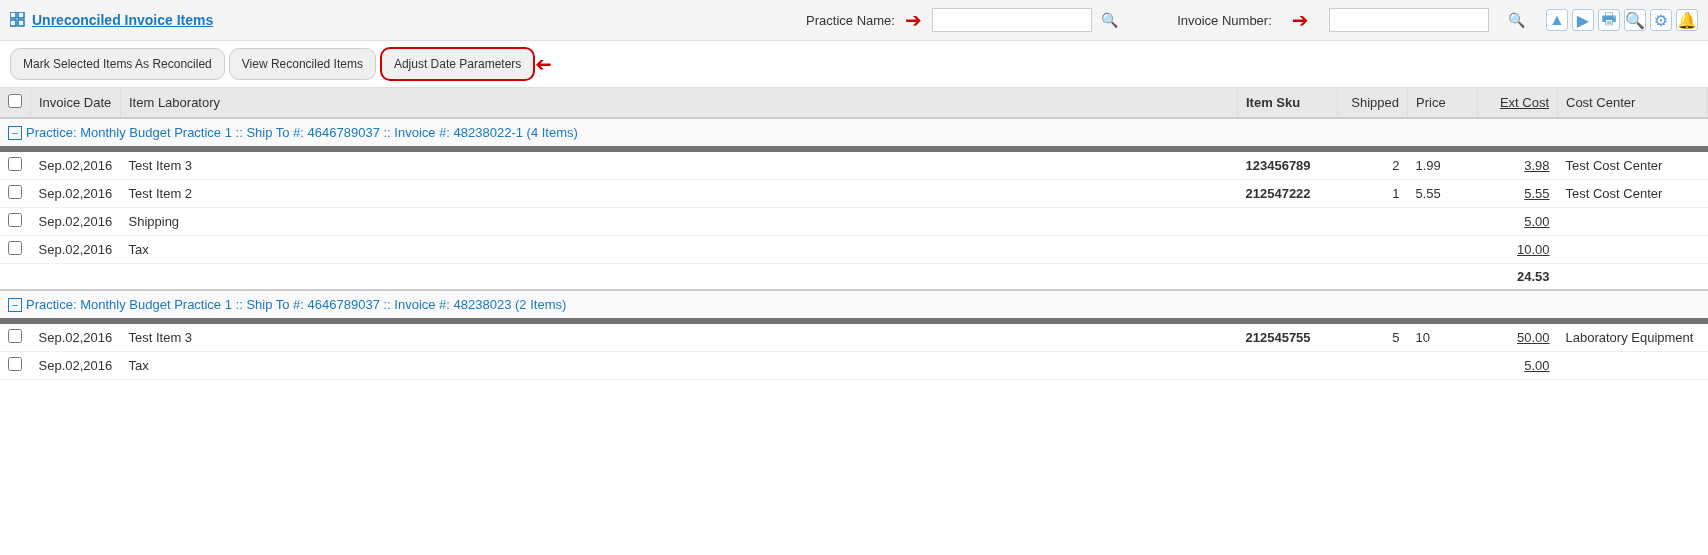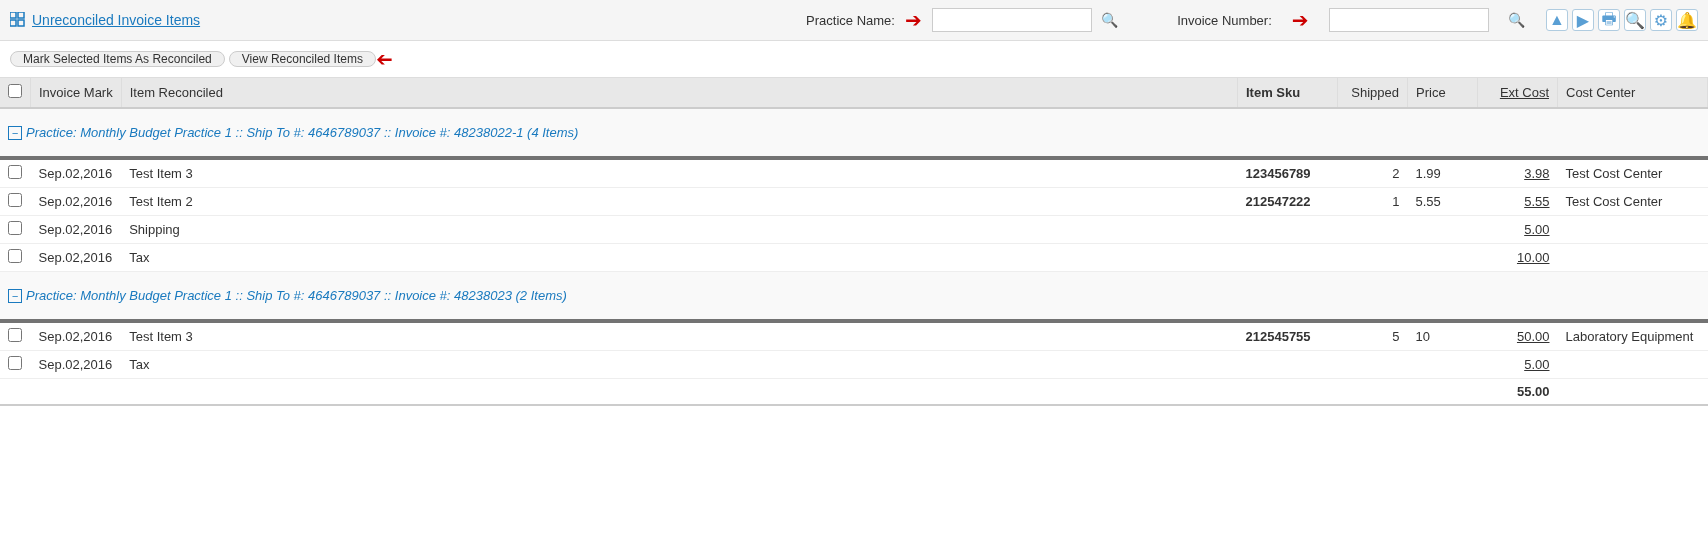--- a/index.html
+++ b/index.html
@@ -16,21 +16,21 @@
       padding: 8px 10px;
       border-bottom: 1px solid #ddd;
       background: #f5f5f5;
       gap: 12px;
     }
 
     .title-link {
       color: #1a7abf;
       text-decoration: underline;
       font-size: 14px;
-      font-weight: normal;
+      font-weight: bold;
       display: flex;
       align-items: center;
       gap: 6px;
       white-space: nowrap;
     }
 
     .search-group {
       display: flex;
       align-items: center;
       gap: 10px;
@@ -81,21 +81,21 @@
     .action-bar {
       display: flex;
       align-items: center;
       padding: 6px 10px;
       border-bottom: 1px solid #ddd;
       gap: 4px;
       background: #fff;
     }
 
     .action-btn {
-      padding: 0 12px;
+      padding: 8px 12px;
       border: 1px solid #ccc;
       background: #f0f0f0;
       cursor: pointer;
       font-size: 12px;
       border-radius: 10px;
       color: #333;
     }
 
     .action-btn.highlighted {
       border: 2px solid #cc0000;
@@ -125,26 +125,25 @@
       color: #333;
       white-space: nowrap;
     }
 
     thead th:first-child {
       width: 30px;
       text-align: center;
     }
 
     tbody tr.group-header td {
-      padding: 16px 8px;
+      padding: 6px 8px;
       color: #1a7abf;
       font-size: 13px;
       background: #f9f9f9;
-      border-bottom: 4px solid #737373;
-      font-style: italic;
+      border-bottom: 6px solid #737373;
     }
 
     tbody tr.data-row td {
       padding: 5px 8px;
       border-bottom: 1px solid #eee;
       vertical-align: middle;
     }
 
     tbody tr.total-row td {
       padding: 5px 8px;
@@ -227,33 +226,34 @@
     <div class="toolbar-icon">🖶</div>
     <div class="toolbar-icon">🔍</div>
     <div class="toolbar-icon">⚙</div>
     <div class="toolbar-icon">🔔</div>
   </div>
 </div>
 
 <div class="action-bar">
   <button class="action-btn">Mark Selected Items As Reconciled</button>
   <button class="action-btn">View Reconciled Items</button>
+  <button class="action-btn highlighted">Adjust Date Parameters</button>
 
   <span style="color:#cc0000; font-size:20px; transform: scaleX(-1); display:inline-block; margin-left: -4px;">➔</span>
 </div>
 
 <div class="table-container">
   <table>
     <thead>
       <tr>
         <th class="checkbox-cell">
           <input type="checkbox" style="">
         </th>
-        <th class="col-date">Invoice Mark</th>
-        <th class="col-desc">Item Reconciled</th>
+        <th class="col-date">Invoice Date</th>
+        <th class="col-desc">Item Laboratory</th>
         <th class="col-sku">Item Sku</th>
         <th class="col-shipped">Shipped</th>
         <th class="col-price">Price</th>
         <th class="col-extcost">Ext Cost</th>
         <th class="col-costcenter">Cost Center</th>
       </tr>
     </thead>
     <tbody id="table-body">
     <tr class="group-header">
           <td colspan="8"><span class="group-toggle">−</span>Practice: Monthly Budget Practice 1 :: Ship To #: 4646789037 :: Invoice #: 48238022-1 (4 Items)</td>
@@ -291,20 +291,25 @@
         <tr class="data-row">
           <td class="checkbox-cell"><input type="checkbox" style=""></td>
           <td class="col-date">Sep.02,2016</td>
           <td class="col-desc">Tax</td>
           <td class="col-sku"></td>
           <td class="col-shipped"></td>
           <td class="col-price"></td>
           <td class="col-extcost">10.00</td>
           <td class="col-costcenter"></td>
         </tr>
+        <tr class="total-row">
+          <td colspan="6"></td>
+          <td style="text-align: right; font-weight: bold;">24.53</td>
+          <td></td>
+        </tr>
         <tr class="group-header">
           <td colspan="8"><span class="group-toggle">−</span>Practice: Monthly Budget Practice 1 :: Ship To #: 4646789037 :: Invoice #: 48238023 (2 Items)</td>
         </tr>
         <tr class="data-row">
           <td class="checkbox-cell"><input type="checkbox" style=""></td>
           <td class="col-date">Sep.02,2016</td>
           <td class="col-desc">Test Item 3</td>
           <td class="col-sku">212545755</td>
           <td class="col-shipped">5</td>
           <td class="col-price">10</td>
@@ -314,20 +319,15 @@
         <tr class="data-row">
           <td class="checkbox-cell"><input type="checkbox" style=""></td>
           <td class="col-date">Sep.02,2016</td>
           <td class="col-desc">Tax</td>
           <td class="col-sku"></td>
           <td class="col-shipped"></td>
           <td class="col-price"></td>
           <td class="col-extcost">5.00</td>
           <td class="col-costcenter"></td>
         </tr>
-        <tr class="total-row">
-          <td colspan="6"></td>
-          <td style="text-align: right; font-weight: bold;">55.00</td>
-          <td></td>
-        </tr>
       </tbody>
   </table>
 </div>
 
 </body></html>

